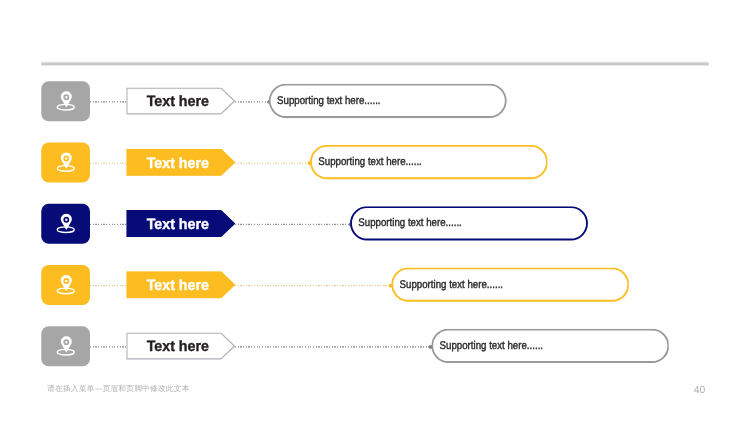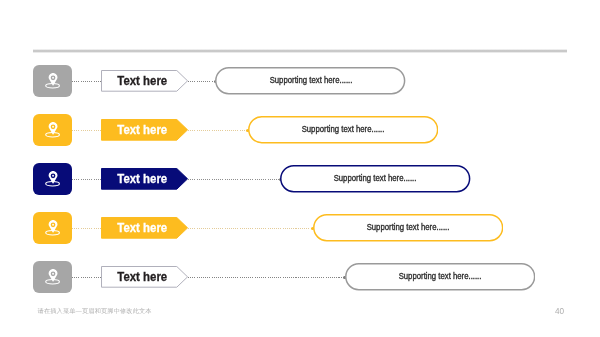--- a/index.html
+++ b/index.html
@@ -6,21 +6,21 @@
   body{width:600px;height:337px;font-family:"Liberation Sans",sans-serif;overflow:hidden;position:relative;}
   .slide{position:absolute;left:0;top:0;width:600px;height:337px;background:#fff;overflow:hidden;}
   .topline{position:absolute;left:32.8px;top:49px;width:534.4px;height:4px;
     background:linear-gradient(to bottom,rgba(150,150,150,0) 0px,rgba(150,150,150,0.35) 1px,rgba(150,150,150,0.50) 1.02px,rgba(150,150,150,0.52) 2.98px,rgba(150,150,150,0.40) 3px,rgba(150,150,150,0) 4px);}
   .iconbox{position:absolute;left:34px;width:38px;height:33px;border-radius:6px;}
   .iconbox svg{position:absolute;}
   .chev{position:absolute;left:101px;width:86px;height:22px;}
   .chevtext{position:absolute;text-align:center;font-weight:bold;font-size:12px;-webkit-text-stroke:0.3px currentColor;}
   .chevtext span{display:inline-block;transform:scaleX(0.95);transform-origin:center;}
   .stadium{position:absolute;}
-  .sup{position:absolute;text-align:center;font-size:9px;color:#2b2b2b;-webkit-text-stroke:0.33px currentColor;}
+  .sup{position:absolute;text-align:left;font-size:9px;color:#2b2b2b;-webkit-text-stroke:0.33px currentColor;}
   .sup span{display:inline-block;transform:scaleX(0.862);transform-origin:center;}
   .dots{position:absolute;height:1px;background-repeat:repeat-x;}
   .knob{position:absolute;width:3.2px;height:3.2px;border-radius:50%;}
   .footer{position:absolute;left:37.6px;top:307.3px;font-size:6.2px;color:#b0b0b0;letter-spacing:0.15px;}
   .pagenum{position:absolute;left:555px;top:306.6px;font-size:8.2px;color:#aeaeae;}
 </style>
 </head>
 <body>
 
 <div class="slide">

